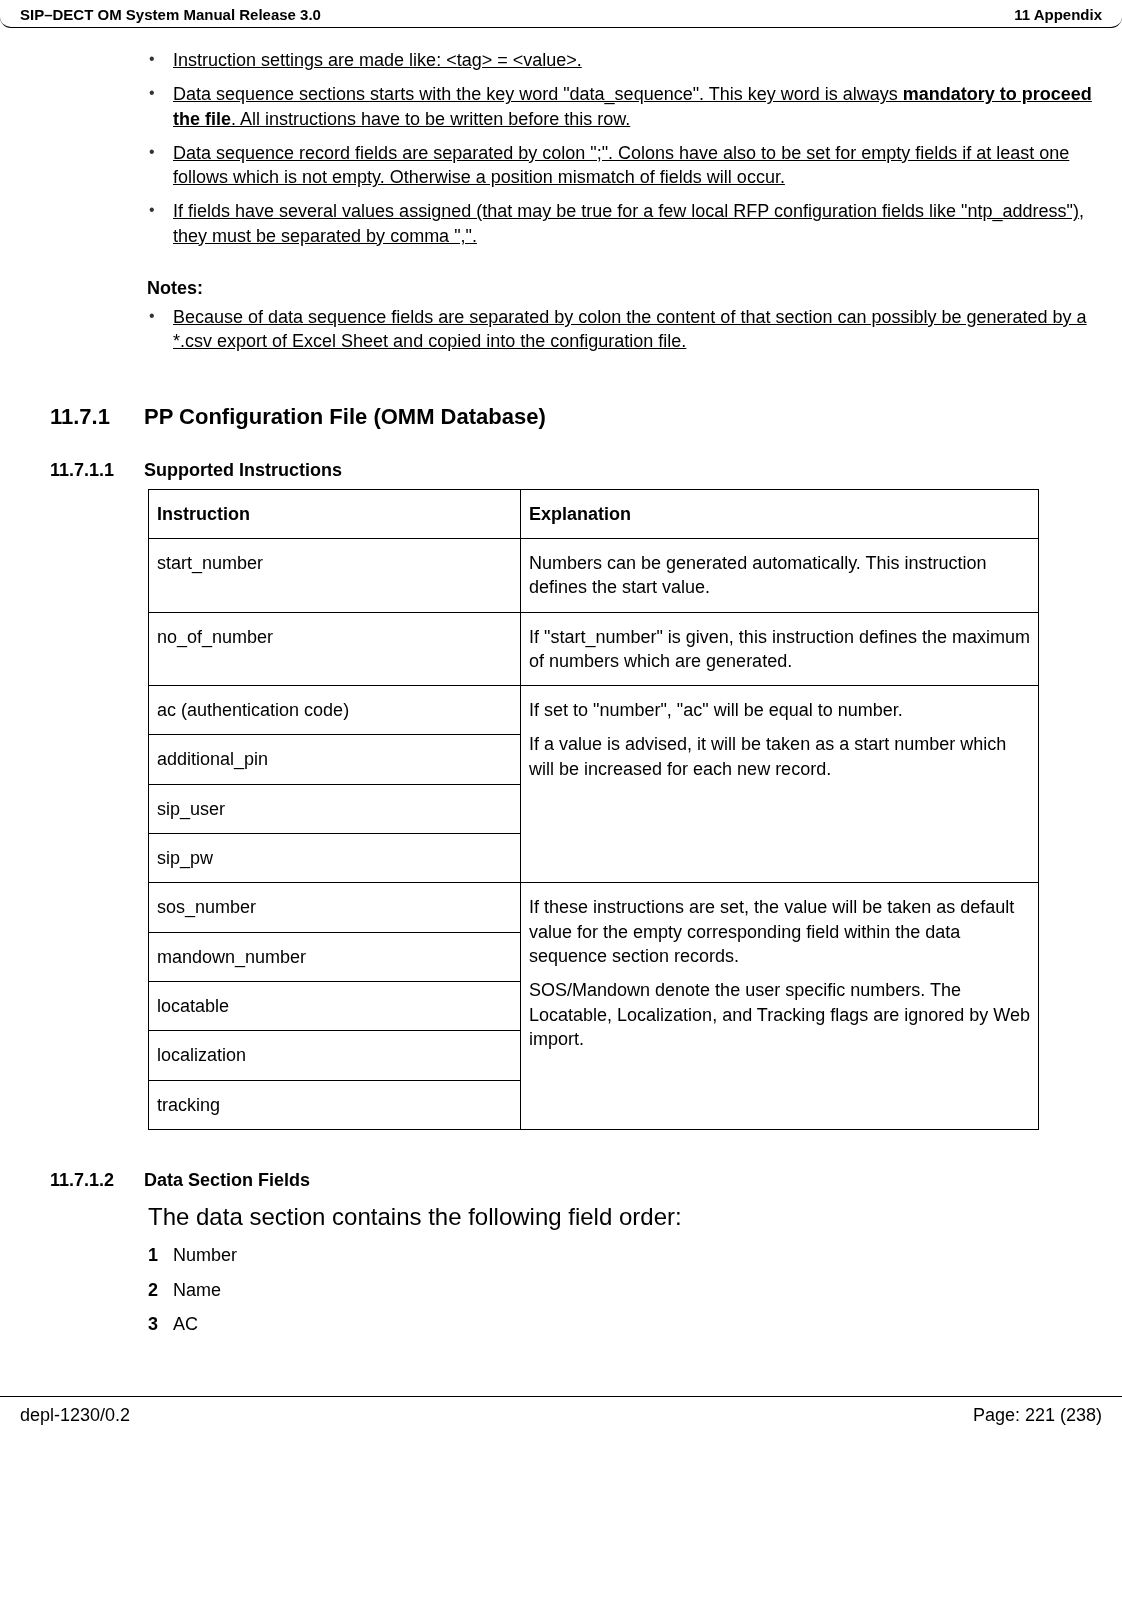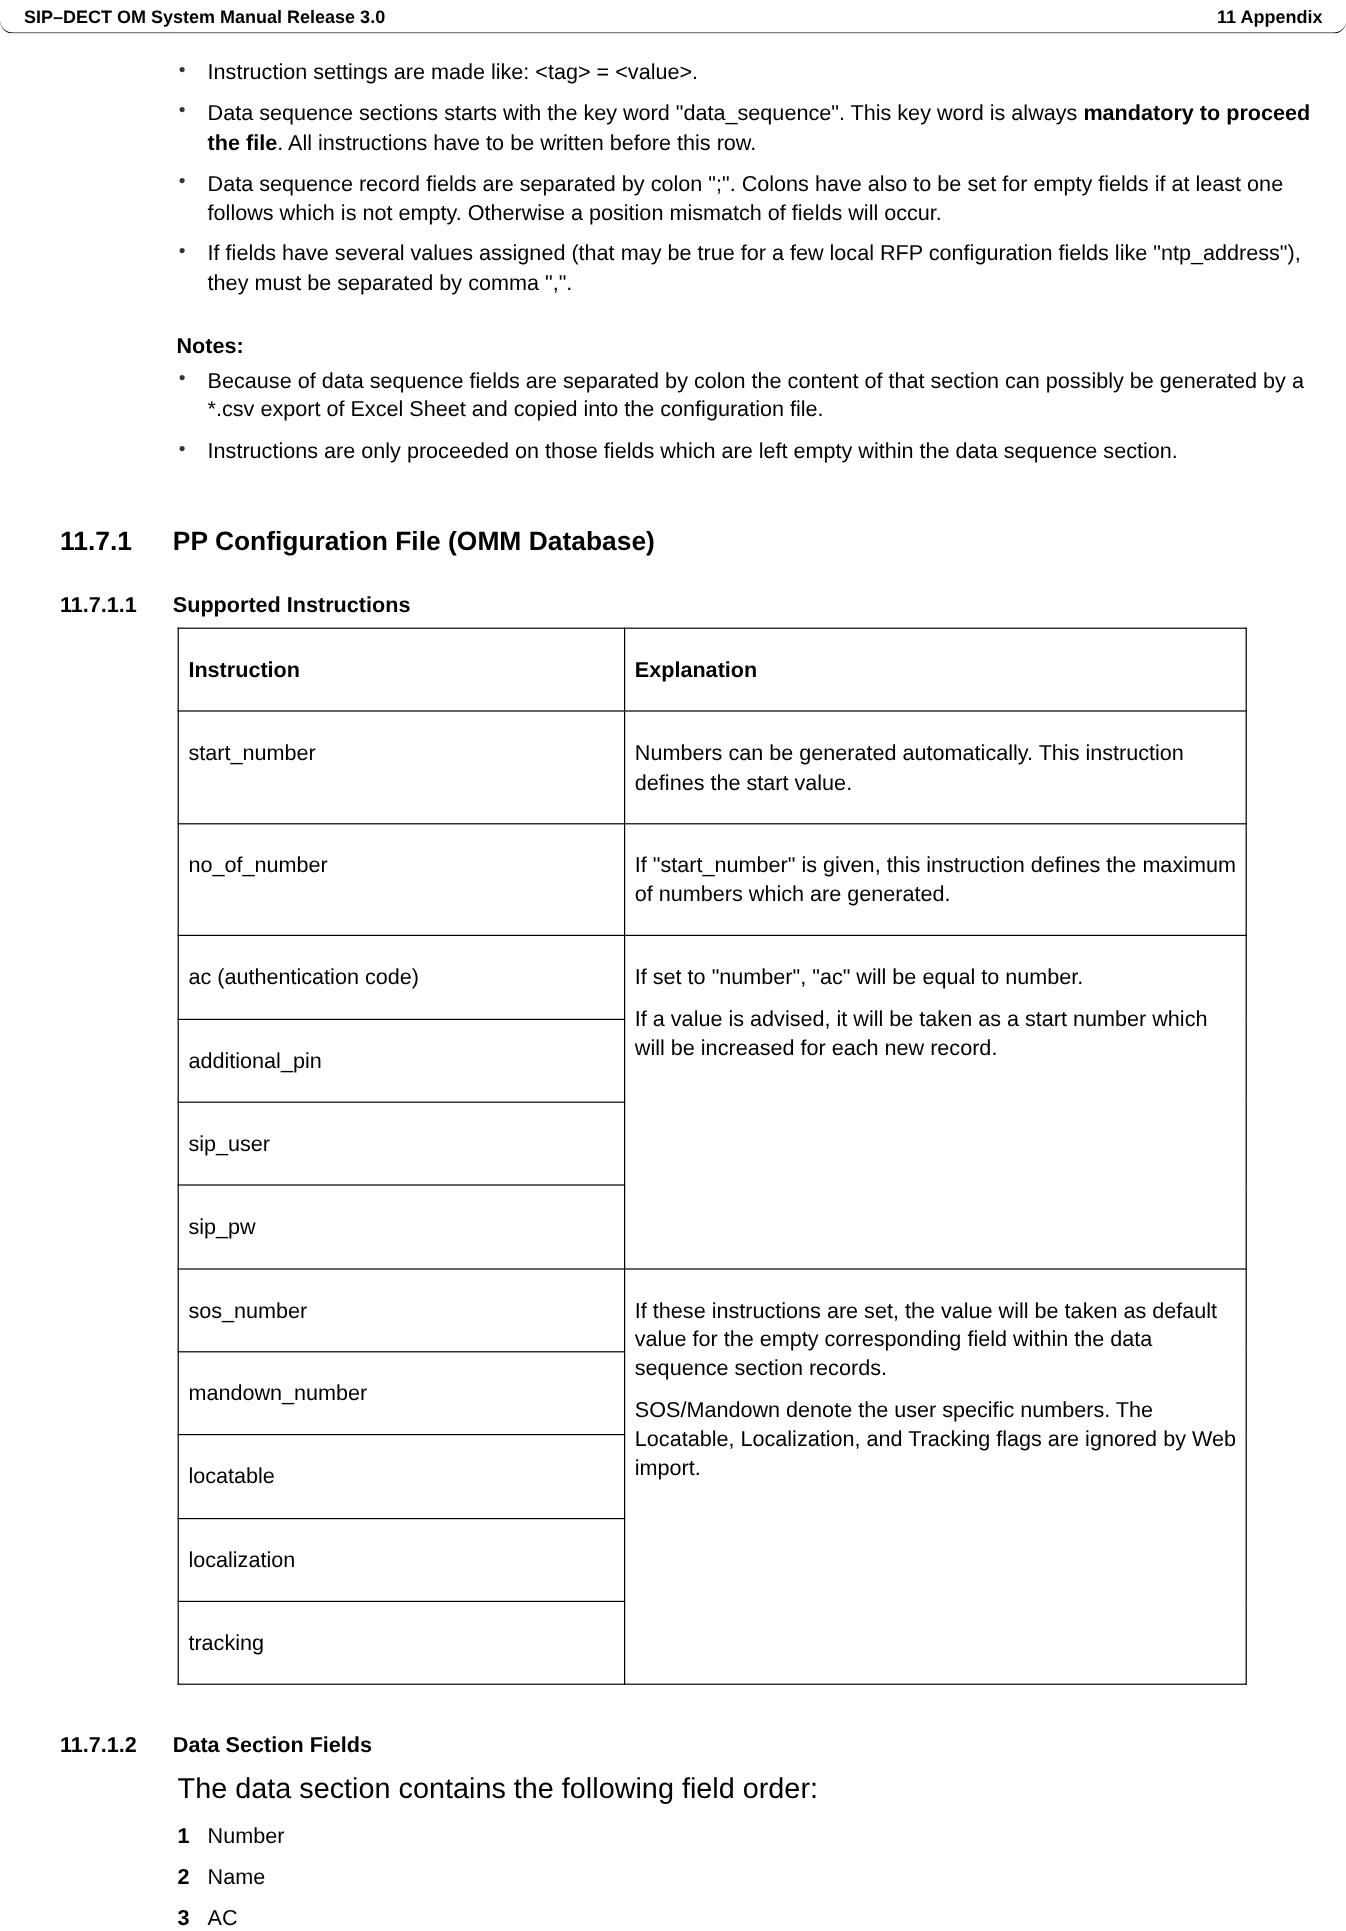--- a/index.html
+++ b/index.html
@@ -26,20 +26,21 @@
       margin: 0 0 0 115px;
       padding: 0;
       list-style: none;
     }
     .bullet-list li {
       position: relative;
       padding-left: 28px;
       margin-bottom: 10px;
       font-size: 18px;
       line-height: 1.35;
+      text-decoration: underline;
     }
     .bullet-list li::before {
       content: "•";
       position: absolute;
       left: 4px;
       top: 0;
       font-size: 16px;
       color: #333;
     }
     .notes-heading {
@@ -61,21 +62,21 @@
       display: inline-block;
       width: 94px;
     }
     table {
       border-collapse: collapse;
       margin-left: 118px;
       width: 891px;
     }
     table td, table th {
       border: 1px solid black;
-      padding: 22px 8px;
+      padding: 12px 8px;
       font-size: 18px;
       text-align: left;
       vertical-align: top;
       line-height: 1.35;
     }
     table th {
       font-weight: bold;
     }
     .col-left {
       width: 355px;
@@ -122,21 +123,20 @@
   <ul class="bullet-list">
     <li><span>Instruction settings are made like: &lt;tag&gt; = &lt;value&gt;.</span></li>
     <li><span>Data sequence sections starts with the key word "data_sequence". This key word is always </span><b>mandatory to proceed the file</b><span>. All instructions have to be written before this row.</span></li>
     <li><span>Data sequence record fields are separated by colon ";". Colons have also to be set for empty fields if at least one follows which is not empty. Otherwise a position mismatch of fields will occur.</span></li>
     <li><span>If fields have several values assigned (that may be true for a few local RFP configuration fields like "ntp_address"), they must be separated by comma ",".</span></li>
   </ul>
 
   <div class="notes-heading">Notes:</div>
   <ul class="bullet-list">
     <li><span>Because of data sequence fields are separated by colon the content of that section can possibly be generated by a *.csv export of Excel Sheet and copied into the configuration file.</span></li>
-    <li><span>Instructions are only proceeded on those fields which are left empty within the data sequence section.</span></li>
   </ul>
 
   <div class="section-heading-1">
     <span class="section-num">11.7.1</span><span>PP Configuration File (OMM Database)</span>
   </div>
 
   <div class="section-heading-2">
     <span class="section-num">11.7.1.1</span><span>Supported Instructions</span>
   </div>
 

